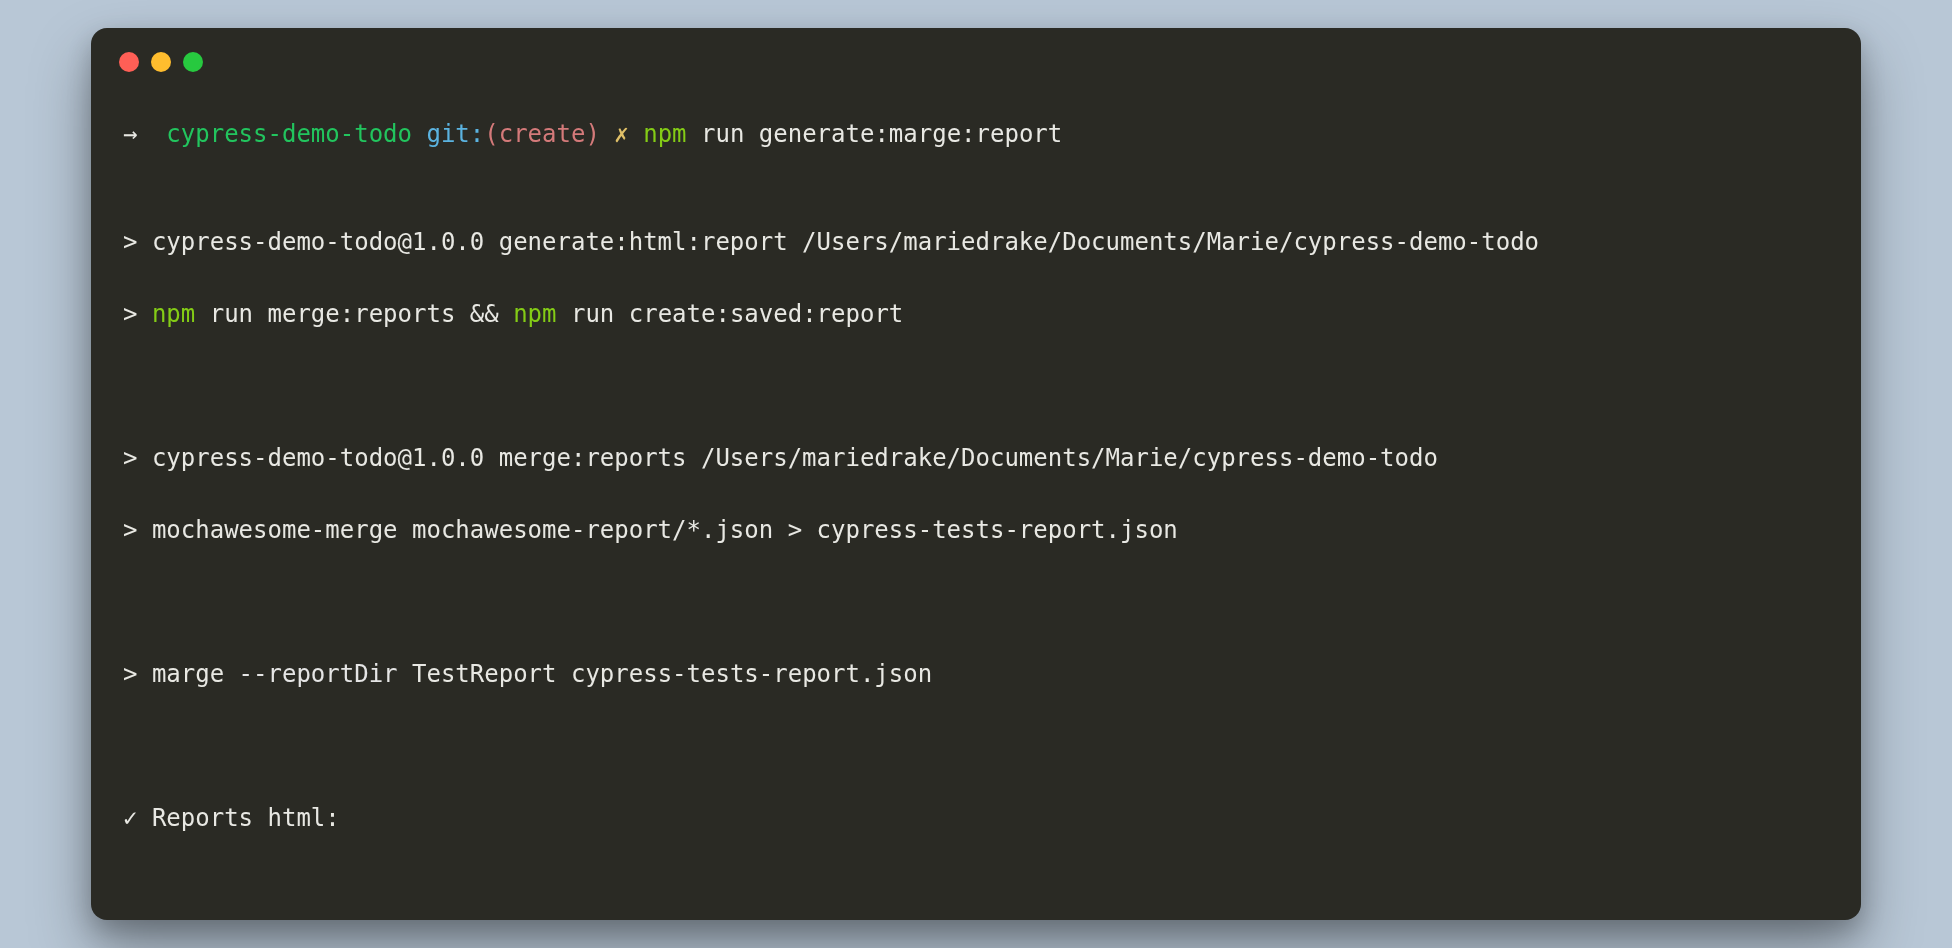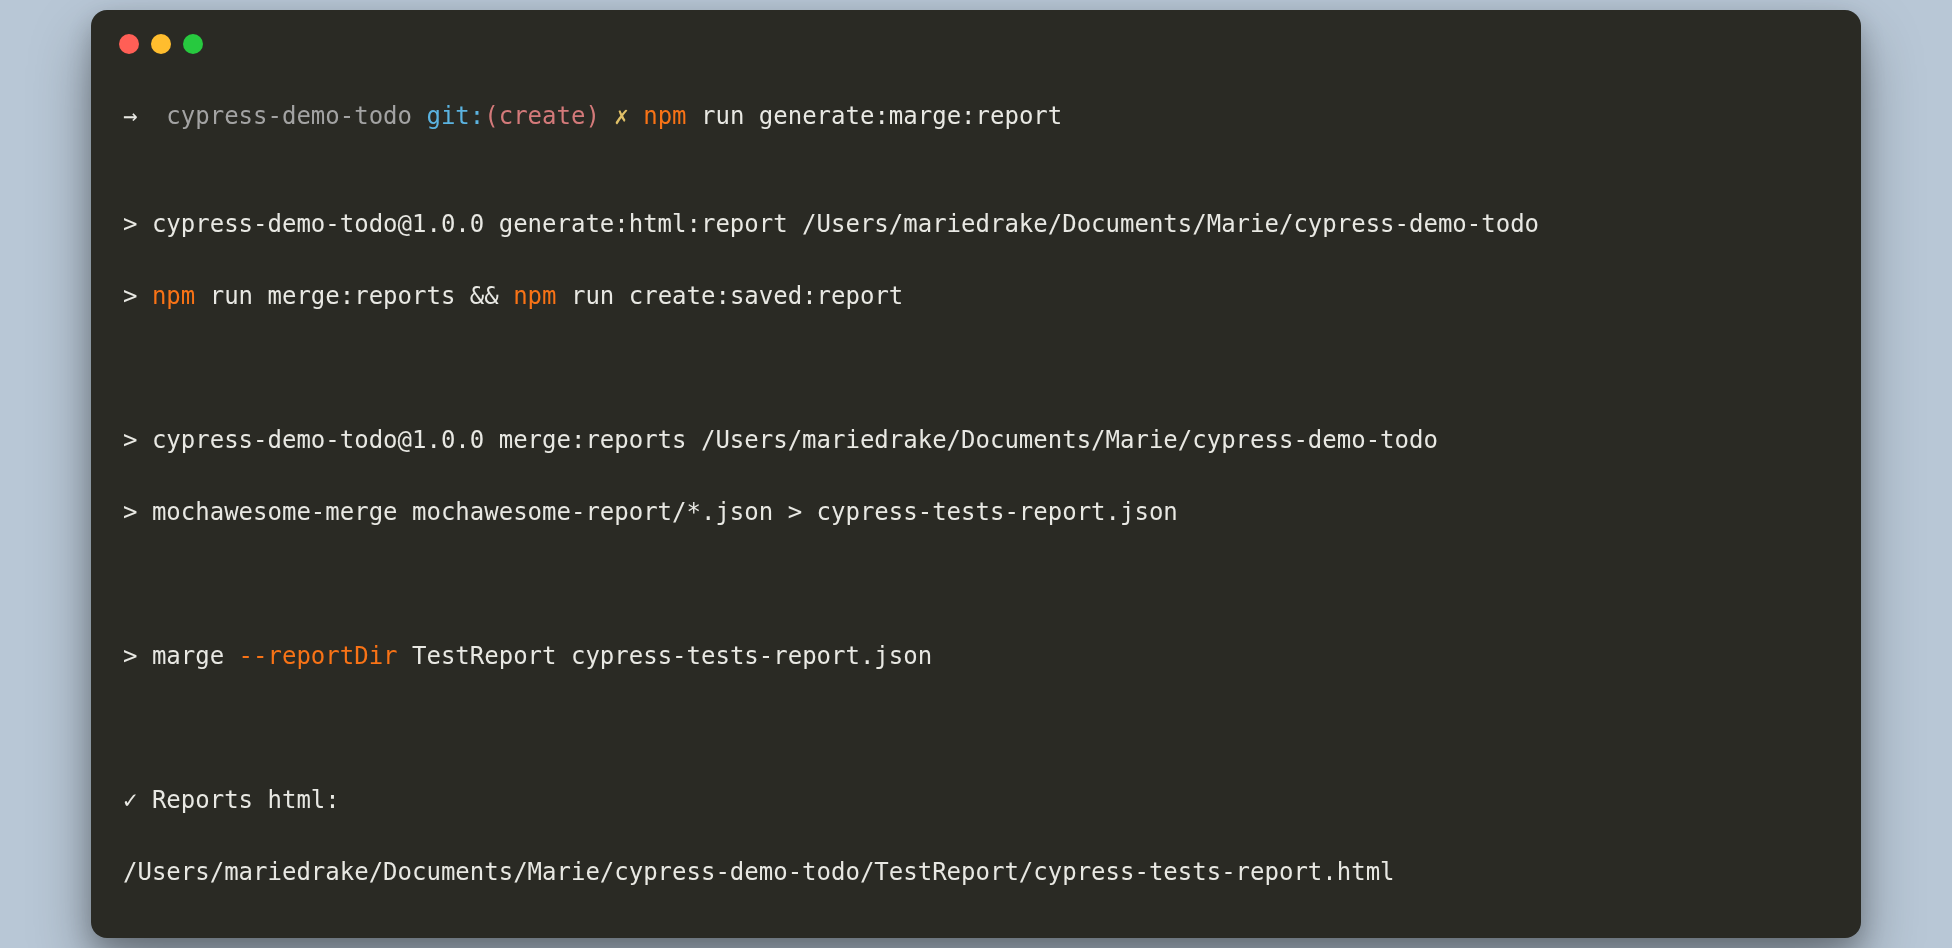--- a/index.html
+++ b/index.html
@@ -41,26 +41,26 @@
       padding: 28px 32px 48px 32px;
       color: #e8e8e3;
       font-size: 24px;
       line-height: 1.5;
       white-space: pre;
     }
     .line {
       display: block;
     }
     .arrow { color: #e8e8e3; }
-    .dir { color: #a3a3a3; }
+    .dir { color: #22c55e; }
     .git-label { color: #5bb3e0; text-align: right; }
     .git-branch { color: #d47a7a; }
     .dirty { color: #e0c068; font-weight: bold; }
-    .npm { color: #f97316; }
-    .flag { color: #f97316; }
+    .npm { color: #84cc16; }
+    .flag { color: #e5e5e5; }
     .check { color: #e8e8e3; }
     .blank { height: 1.5em; }
   </style>
 </head>
 <body>
 
 <div class="terminal-window">
   <div class="titlebar">
     <div class="traffic-light red"></div>
     <div class="traffic-light yellow"></div>
@@ -69,14 +69,14 @@
   <div class="terminal-content"><span class="line"><span class="arrow">→  </span><span class="dir">cypress-demo-todo </span><span class="git-label">git:</span><span class="git-branch">(create) </span><span class="dirty">✗</span><span> </span><span class="npm">npm</span><span> run generate:marge:report</span></span>
 <div class="blank"></div><span class="line">&gt; cypress-demo-todo@1.0.0 generate:html:report /Users/mariedrake/Documents/Marie/cypress-demo-todo</span>
 <span class="line"><span>&gt; </span><span class="npm">npm</span><span> run merge:reports &amp;&amp; </span><span class="npm">npm</span><span> run create:saved:report</span></span>
 <div class="blank"></div>
 <span class="line">&gt; cypress-demo-todo@1.0.0 merge:reports /Users/mariedrake/Documents/Marie/cypress-demo-todo</span>
 <span class="line">&gt; mochawesome-merge mochawesome-report/*.json &gt; cypress-tests-report.json</span>
 <div class="blank"></div>
 <span class="line"><span>&gt; marge </span><span class="flag">--reportDir</span><span> TestReport cypress-tests-report.json</span></span>
 <div class="blank"></div>
 <span class="line"><span class="check"></span><span>✓ Reports html:</span></span>
-<span class="line">/Users/mariedrake/Documents/Marie/cypress-demo-todo/TestReport/cypress-tests-report.html</span></div>
+</div>
 </div>
 
 </body></html>

